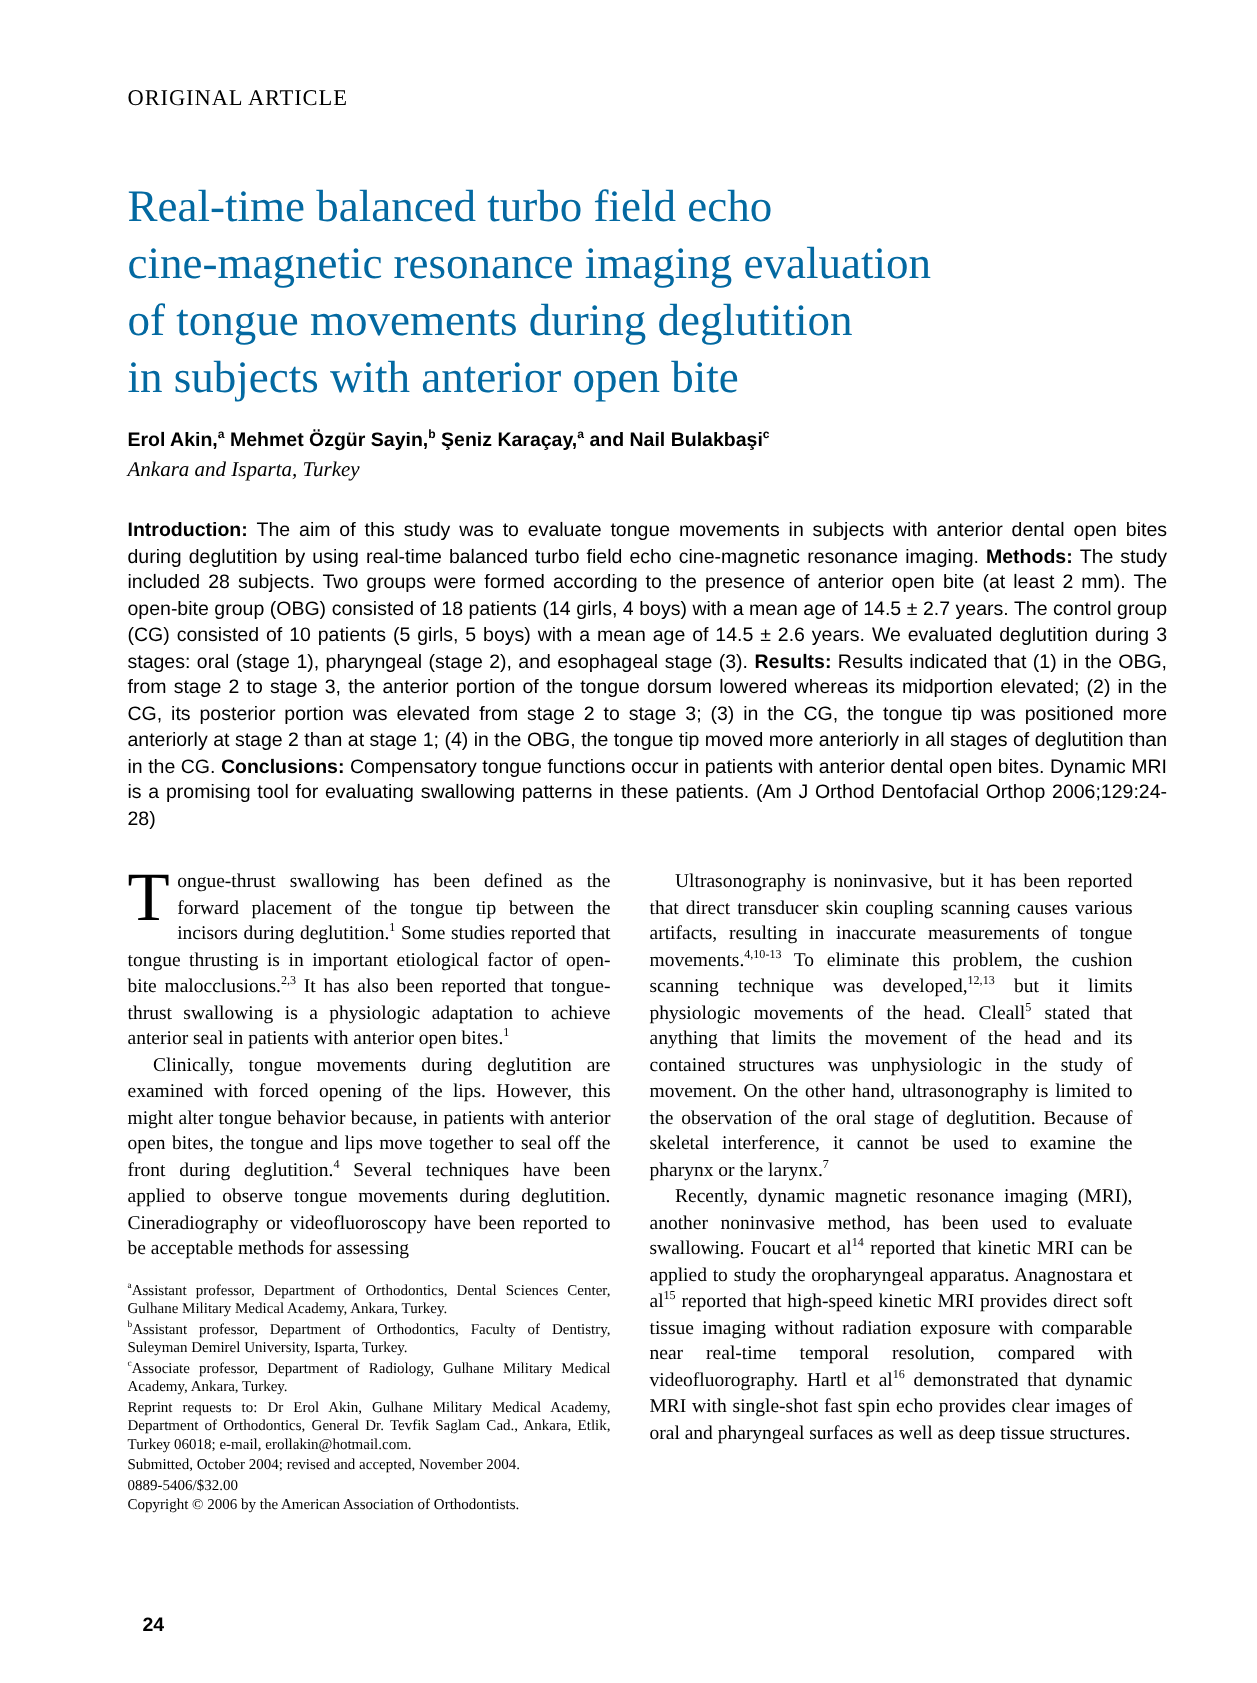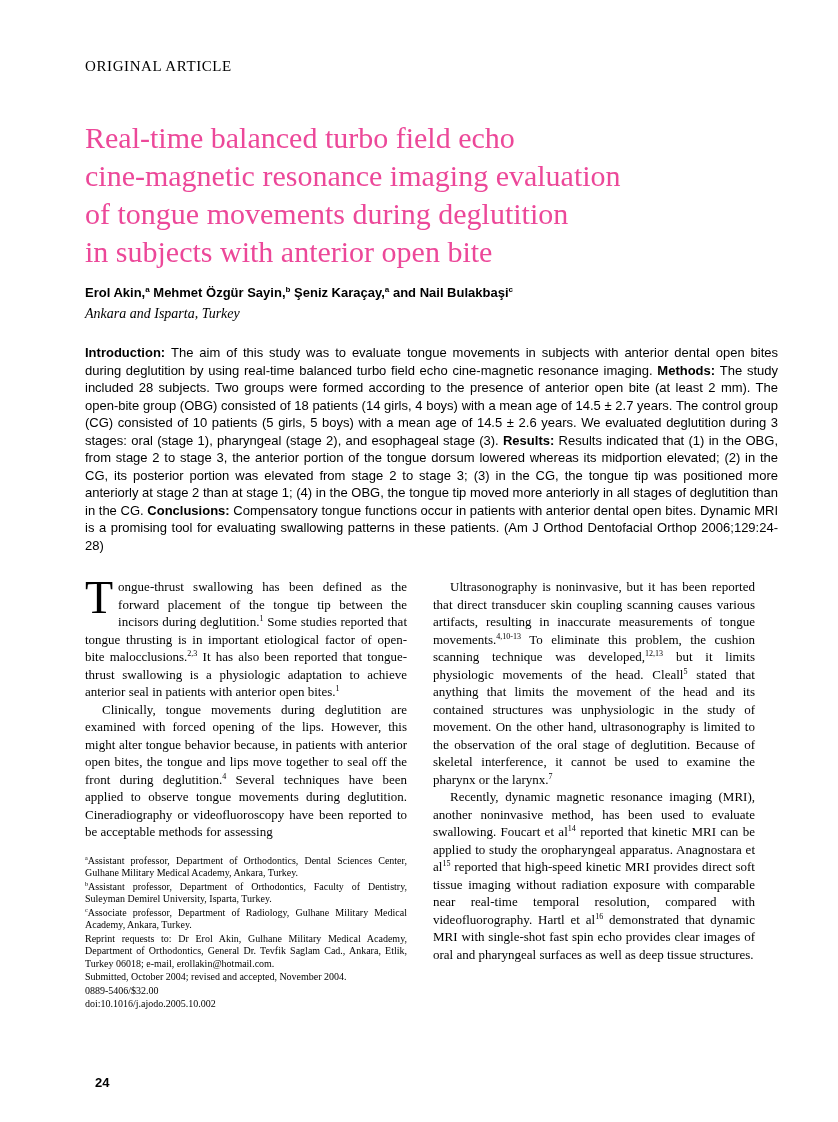--- a/index.html
+++ b/index.html
@@ -20,21 +20,21 @@
     letter-spacing: 0.6px;
     color: #000;
   }
   .title {
     font-family: "Liberation Serif", serif;
     font-size: 30px;
     font-weight: normal;
     line-height: 38px;
     white-space: pre-line;
     margin: 44px 0 14px 0;
-    color: #ec4899;
+    color: #0369a1;
   }
   .authors {
     font-family: "Liberation Sans", sans-serif;
     font-size: 13px;
     font-weight: bold;
     margin: 0 0 6px 0;
   }
   .affiliation {
     font-family: "Liberation Serif", serif;
     font-style: italic;
@@ -120,21 +120,21 @@
       <p class="para"><span class="dropcap">T</span><span><span>ongue-thrust swallowing has been defined as the forward placement of the tongue tip between the incisors during deglutition.</span><sup>1</sup><span> Some studies reported that tongue thrusting is in important etiological factor of open-bite malocclusions.</span><sup>2,3</sup><span> It has also been reported that tongue-thrust swallowing is a physiologic adaptation to achieve anterior seal in patients with anterior open bites.</span><sup>1</sup></span></p>
       <p class="para indent"><span>Clinically, tongue movements during deglutition are examined with forced opening of the lips. However, this might alter tongue behavior because, in patients with anterior open bites, the tongue and lips move together to seal off the front during deglutition.</span><sup>4</sup><span> Several techniques have been applied to observe tongue movements during deglutition. Cineradiography or videofluoroscopy have been reported to be acceptable methods for assessing</span></p>
 
       <div class="footnotes">
         <p class="footnote"><sup>a</sup><span>Assistant professor, Department of Orthodontics, Dental Sciences Center, Gulhane Military Medical Academy, Ankara, Turkey.</span></p>
         <p class="footnote"><sup>b</sup><span>Assistant professor, Department of Orthodontics, Faculty of Dentistry, Suleyman Demirel University, Isparta, Turkey.</span></p>
         <p class="footnote"><sup>c</sup><span>Associate professor, Department of Radiology, Gulhane Military Medical Academy, Ankara, Turkey.</span></p>
         <p class="footnote"><span>Reprint requests to: Dr Erol Akin, Gulhane Military Medical Academy, Department of Orthodontics, General Dr. Tevfik Saglam Cad., Ankara, Etlik, Turkey 06018; e-mail, erollakin@hotmail.com.</span></p>
         <p class="footnote"><span>Submitted, October 2004; revised and accepted, November 2004.</span></p>
         <p class="footnote"><span>0889-5406/$32.00</span></p>
-        <p class="footnote"><span>doi:10.1016/j.ajodo.2005.10.002</span></p>
+        <p class="footnote"><span>Copyright © 2006 by the American Association of Orthodontists.</span></p>
       </div>
     </div>
 
     <div class="col">
       <p class="para indent"><span>Ultrasonography is noninvasive, but it has been reported that direct transducer skin coupling scanning causes various artifacts, resulting in inaccurate measurements of tongue movements.</span><sup>4,10-13</sup><span> To eliminate this problem, the cushion scanning technique was developed,</span><sup>12,13</sup><span> but it limits physiologic movements of the head. Cleall</span><sup>5</sup><span> stated that anything that limits the movement of the head and its contained structures was unphysiologic in the study of movement. On the other hand, ultrasonography is limited to the observation of the oral stage of deglutition. Because of skeletal interference, it cannot be used to examine the pharynx or the larynx.</span><sup>7</sup></p>
       <p class="para indent"><span>Recently, dynamic magnetic resonance imaging (MRI), another noninvasive method, has been used to evaluate swallowing. Foucart et al</span><sup>14</sup><span> reported that kinetic MRI can be applied to study the oropharyngeal apparatus. Anagnostara et al</span><sup>15</sup><span> reported that high-speed kinetic MRI provides direct soft tissue imaging without radiation exposure with comparable near real-time temporal resolution, compared with videofluorography. Hartl et al</span><sup>16</sup><span> demonstrated that dynamic MRI with single-shot fast spin echo provides clear images of oral and pharyngeal surfaces as well as deep tissue structures.</span></p>
     </div>
 
   </div>
 

